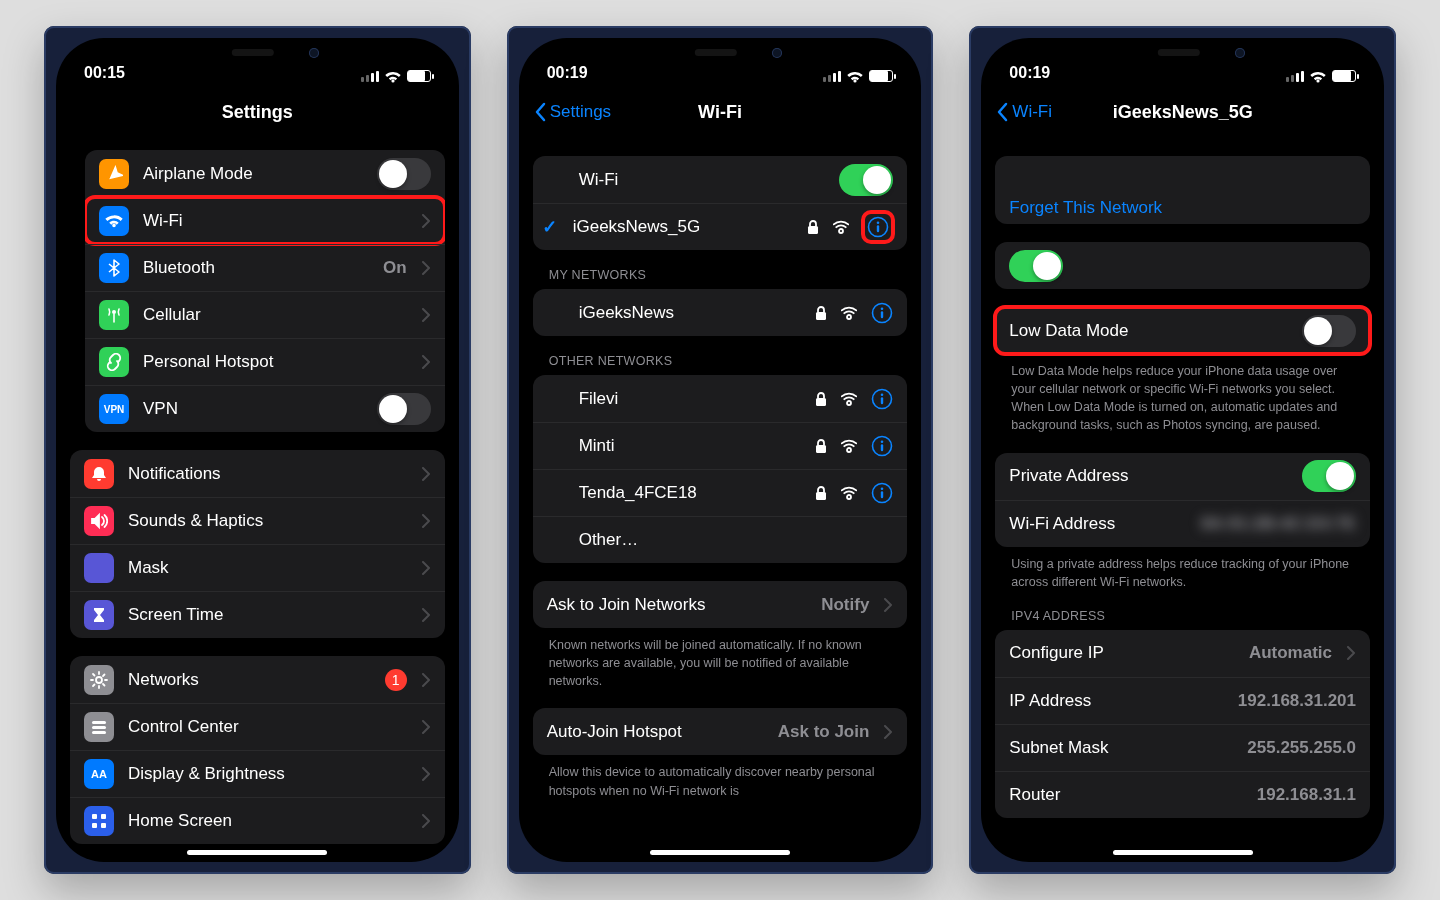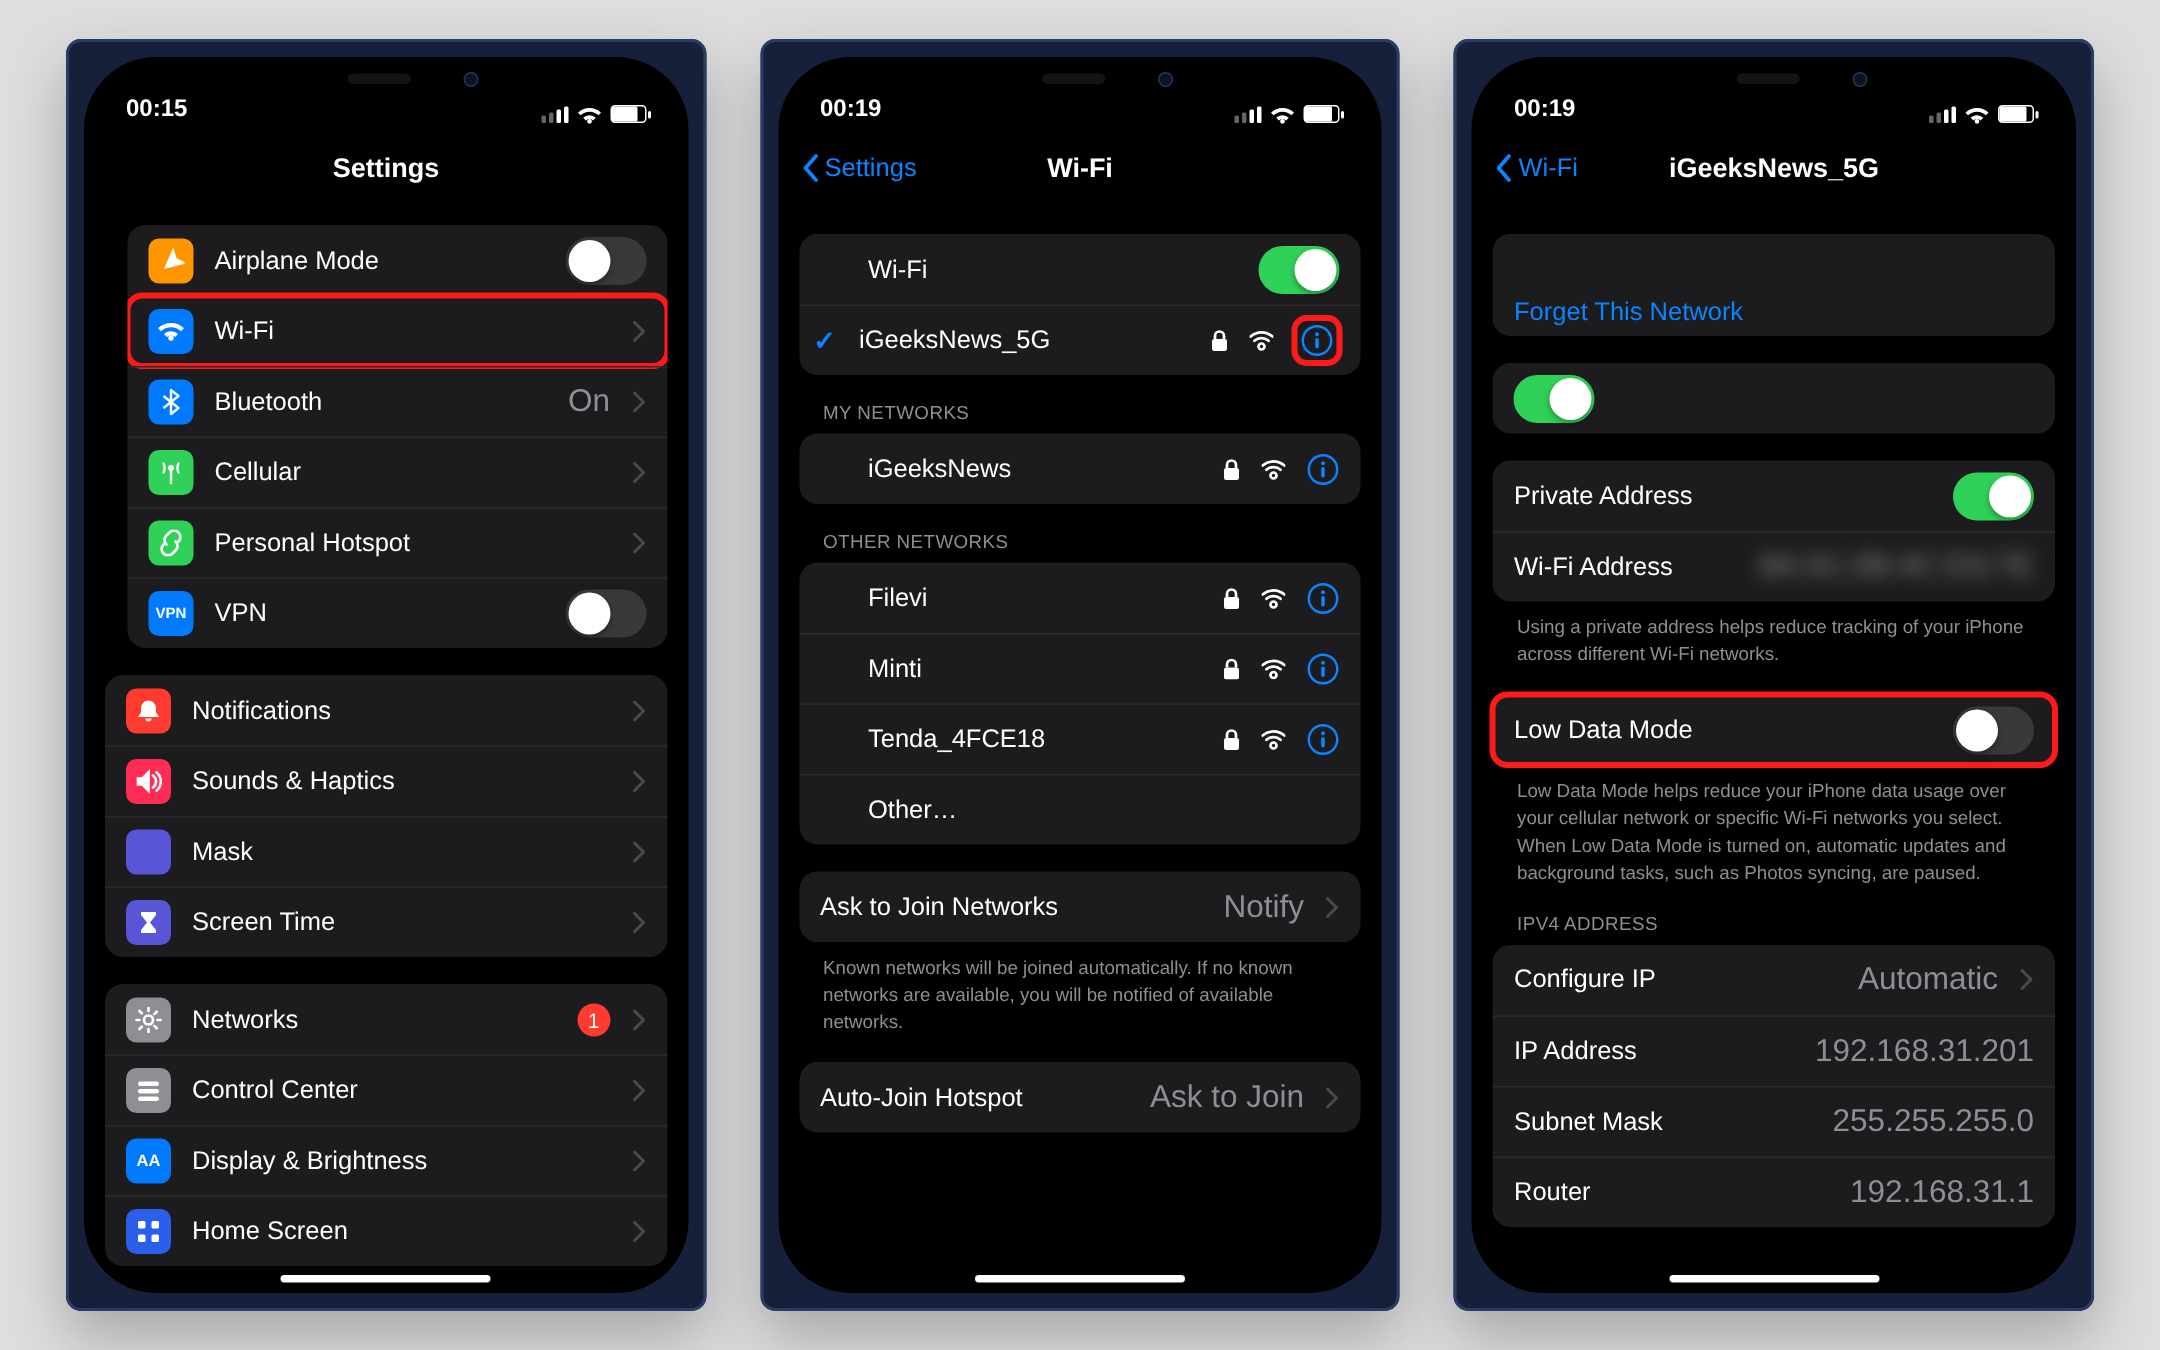--- a/index.html
+++ b/index.html
@@ -65,21 +65,21 @@
   .nav .back{position:absolute;left:14px;display:flex;align-items:center;gap:3px;color:var(--link);font-size:17px;}
   .nav .back svg{width:14px;height:20px;}
   .content{flex:1;overflow:hidden;padding:0 14px;}
   .group{margin-top:18px;}
   .group.tight{margin-top:12px;padding-left:15px;}
   .group-header{font-size:12.5px;color:var(--muted);letter-spacing:.3px;text-transform:uppercase;padding:0 16px 7px;}
   .rows{border-radius:12px;overflow:hidden;background:var(--cell-bg);}
   .row{display:flex;align-items:center;min-height:47px;padding:6px 14px 6px 14px;gap:14px;position:relative;}
   .row + .row{border-top:0.5px solid var(--sep);}
   .row .label{font-size:17px;flex:1;}
-  .row .value{font-size:21px;color:var(--muted);}
+  .row .value{font-size:17px;color:var(--muted);font-weight:bold;}
   .chev{color:#4a4a4d;}
   .chev svg{width:10px;height:14px;display:block;}
   .appicon{width:30px;height:30px;border-radius:7px;display:flex;align-items:center;justify-content:center;flex:none;}
   .appicon svg{width:18px;height:18px;}
   .toggle{width:54px;height:32px;border-radius:18px;background:#39393c;position:relative;flex:none;}
   .toggle.on{background:var(--green);}
   .toggle .knob{position:absolute;top:2px;width:28px;height:28px;border-radius:50%;background:#fff;box-shadow:0 2px 4px rgba(0,0,0,.35);transition:none;}
   .toggle.on .knob{right:2px;} .toggle:not(.on) .knob{left:2px;}
   .badge{min-width:22px;height:22px;padding:0 6px;border-radius:11px;background:var(--red);font-size:14px;font-weight:500;display:flex;align-items:center;justify-content:center;}
   .hl{outline:4px solid var(--hl);outline-offset:-2px;border-radius:10px;}
@@ -572,20 +572,21 @@
           <div class="row">
             <span class="label">Auto-Join Hotspot</span>
             <span class="value">Ask to Join</span>
             <span class="chev">
                 <svg viewBox="0 0 8 14">
                   <use href="#chevron"></use>
                 </svg>
               </span>
           </div>
         </div>
+        <div class="footnote">Allow this device to automatically discover nearby personal hotspots when no Wi-Fi network is</div>
       </div>
     </div>
     <div class="homebar"></div>
   </div>
 </div>
 
 <div class="phone">
   <div class="screen">
     <div class="notch">
         <span class="cam"></span>
@@ -632,48 +633,48 @@
         <div class="rows">
           <div class="row">
             <span class="toggle on">
                 <span class="knob"></span>
               </span>
           </div>
         </div>
       </div>
 
       <div class="group">
+        <div class="rows hl">
+          <div class="row">
+            <span class="label">Low Data Mode</span>
+            <span class="toggle">
+                <span class="knob"></span>
+              </span>
+          </div>
+        </div>
+        <div class="footnote">Low Data Mode helps reduce your iPhone data usage over your cellular network or specific Wi-Fi networks you select. When Low Data Mode is turned on, automatic updates and background tasks, such as Photos syncing, are paused.</div>
+      </div>
+
+      <div class="group">
         <div class="rows">
           <div class="row">
             <span class="label">Private Address</span>
             <span class="toggle on">
                 <span class="knob"></span>
               </span>
           </div>
           <div class="row">
             <span class="label">Wi-Fi Address</span>
             <span class="value blurred">8A:91:2B:4C:D3:7E</span>
           </div>
         </div>
         <div class="footnote">Using a private address helps reduce tracking of your iPhone across different Wi-Fi networks.</div>
       </div>
 
       <div class="group">
-        <div class="rows hl">
-          <div class="row">
-            <span class="label">Low Data Mode</span>
-            <span class="toggle">
-                <span class="knob"></span>
-              </span>
-          </div>
-        </div>
-        <div class="footnote">Low Data Mode helps reduce your iPhone data usage over your cellular network or specific Wi-Fi networks you select. When Low Data Mode is turned on, automatic updates and background tasks, such as Photos syncing, are paused.</div>
-      </div>
-
-      <div class="group">
         <div class="group-header">IPV4 ADDRESS</div>
         <div class="rows">
           <div class="row">
             <span class="label">Configure IP</span>
             <span class="value">Automatic</span>
             <span class="chev">
                 <svg viewBox="0 0 8 14">
                   <use href="#chevron"></use>
                 </svg>
               </span>

